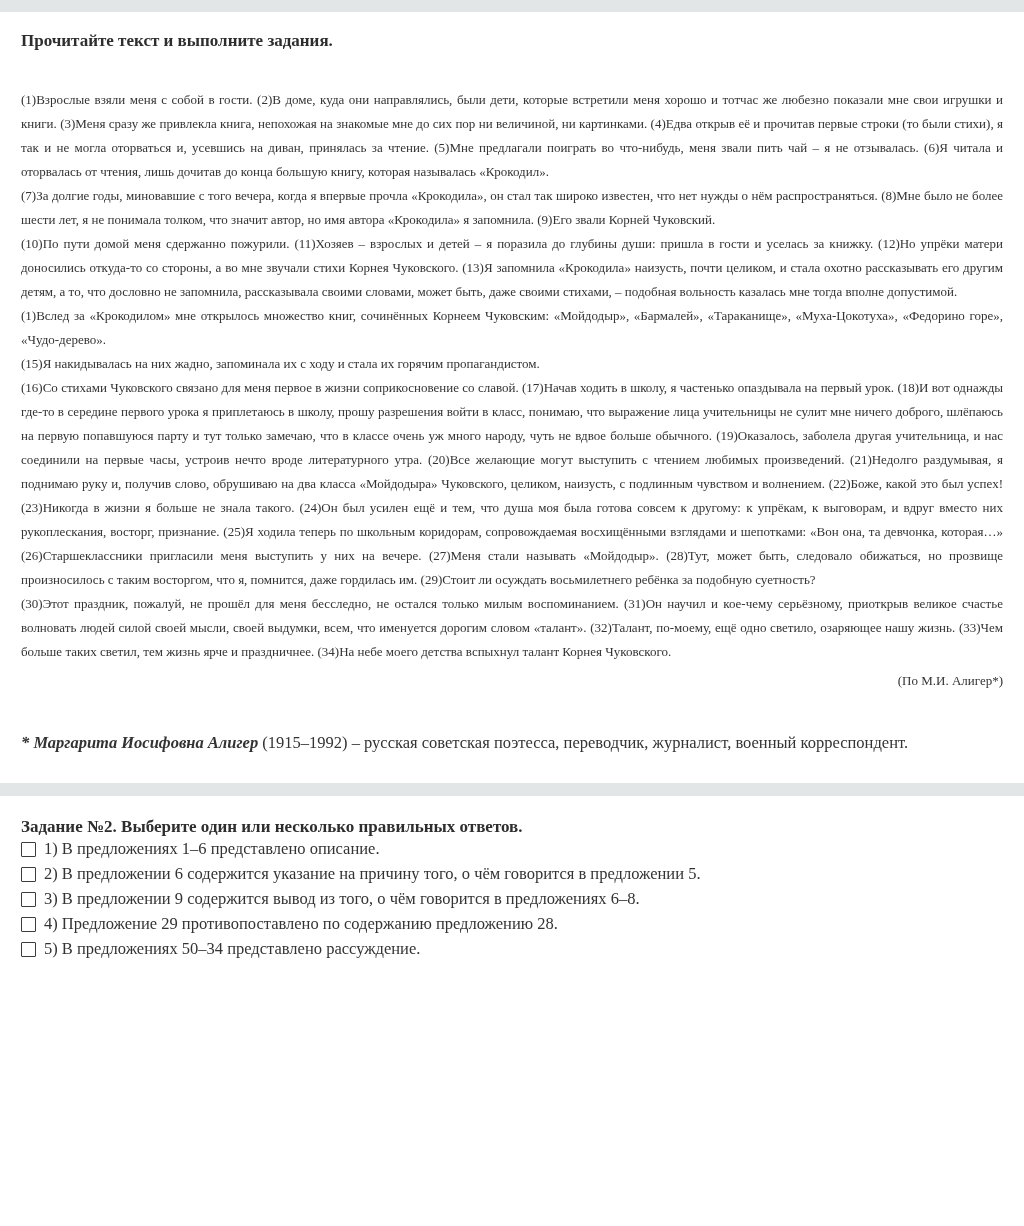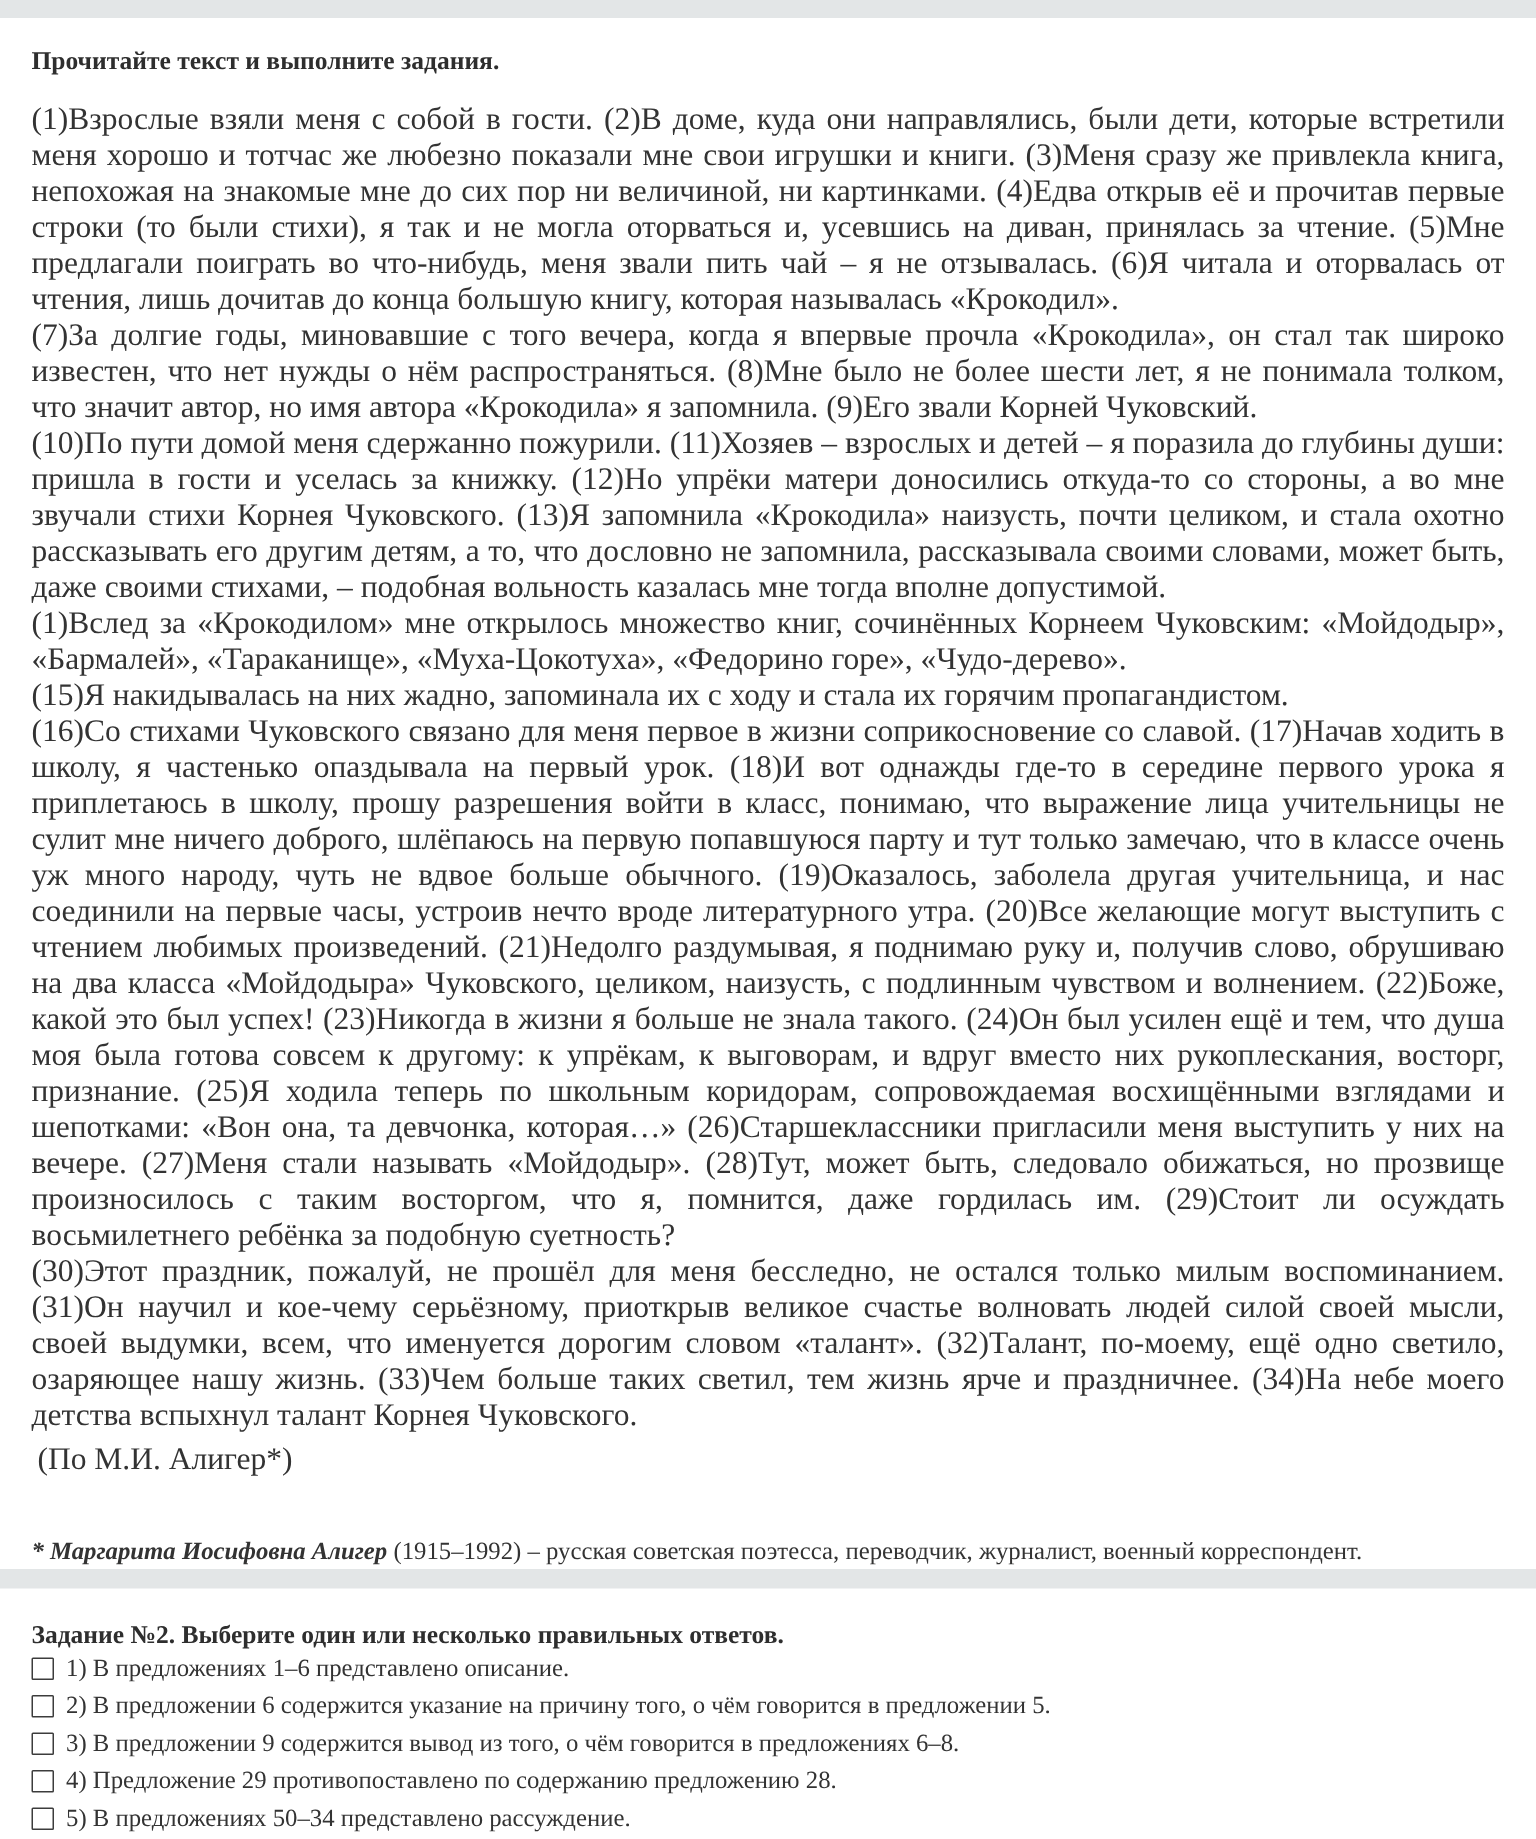--- a/index.html
+++ b/index.html
@@ -19,38 +19,38 @@
     background: #e3e6e7;
     width: 100%;
   }
   .strip.top { height: 12px; }
   .strip.divider { height: 13px; }
 
   .panel {
     padding: 0 21px 0 21px;
     box-sizing: border-box;
   }
-  .passage-panel { padding-bottom: 0; }
+  .passage-panel { padding-bottom: 28px; }
 
   .instruction {
     font-size: 17px;
     font-weight: bold;
     color: #2e2e2e;
     margin: 18px 0 0 0;
     line-height: 22px;
   }
   .passage {
-    margin-top: 15px;
-    font-size: 21px;
+    margin-top: 36px;
+    font-size: 13px;
     line-height: 24px;
     text-align: justify;
   }
   .passage p { margin: 0; }
   .passage p.attribution {
-    text-align: left;
+    text-align: right;
     margin-top: 5px;
     padding-left: 4px;
   }
   .footnote {
     margin: 38px 0 0 0;
     font-size: 16.5px;
     line-height: 24px;
   }
   .fn-author {
     font-weight: bold;

